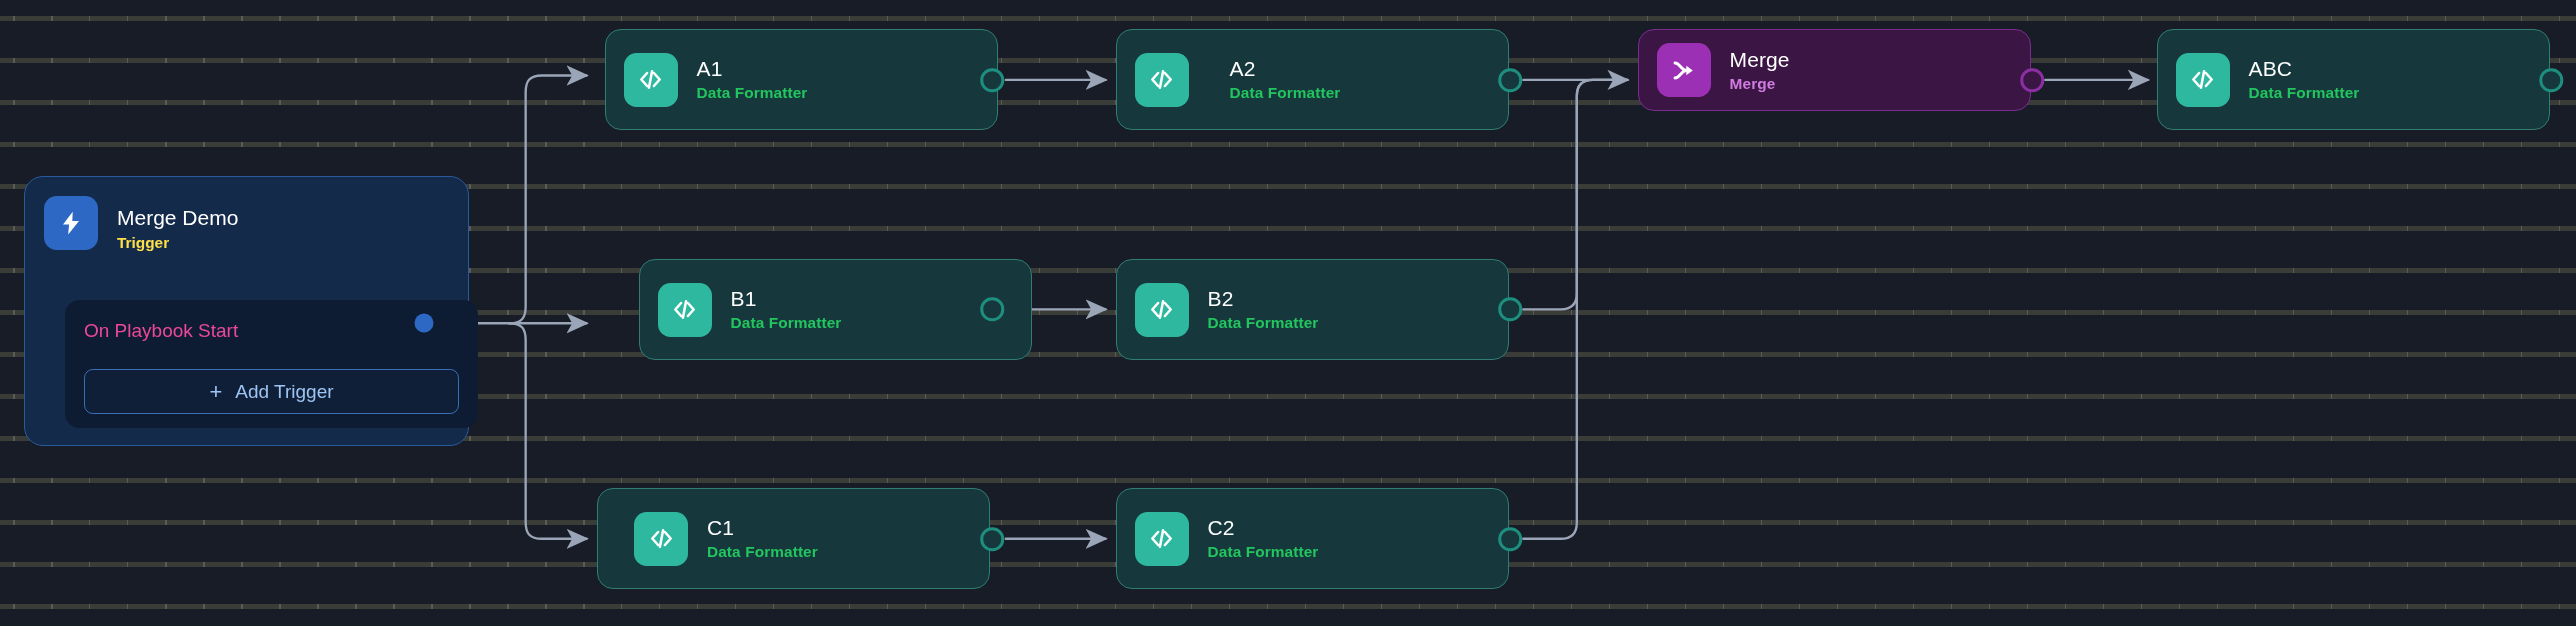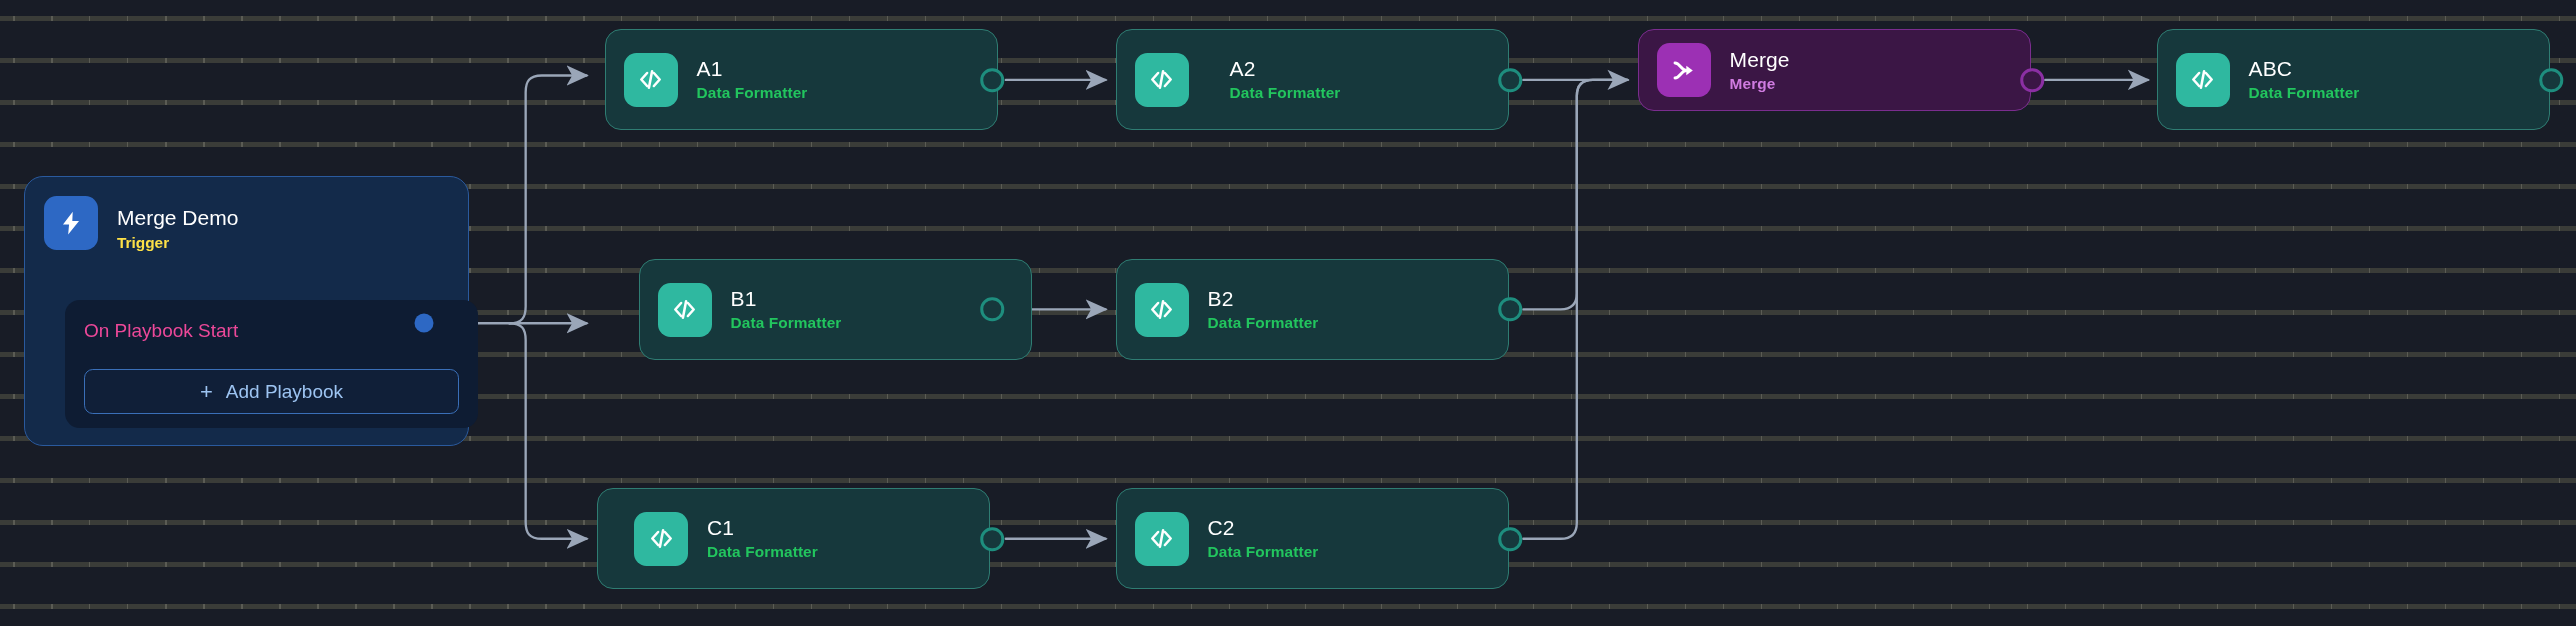--- a/index.html
+++ b/index.html
@@ -197,21 +197,21 @@
         <div id="trigger-sub">Trigger</div>
       </div>
     </div>
 
     <div id="trigger-body">
       <div id="trigger-event-row">
         <div id="trigger-event-label">On Playbook Start</div>
       </div>
       <div id="add-trigger-btn">
         <span id="add-trigger-plus">+</span>
-        <span id="add-trigger-label">Add Playbook</span>
+        <span id="add-trigger-label">Add Trigger</span>
       </div>
     </div>
   </div>
 
   <div class="port blue" style="left:424px; top:323px;"></div>
 
   <div class="node action" style="left:597px; top:29px;margin-left:8px;">
     <div class="node-icon">
       <svg width="29" height="29" viewBox="0 0 24 24" aria-hidden="true">
         <path d="M9.2 6.6 L4.4 12 L9.2 17.4 M14.8 6.6 L19.6 12 L14.8 17.4 M13.3 5.2 L10.7 18.8" fill="none" stroke="#ffffff" stroke-width="2.1" stroke-linecap="round" stroke-linejoin="round"></path>

